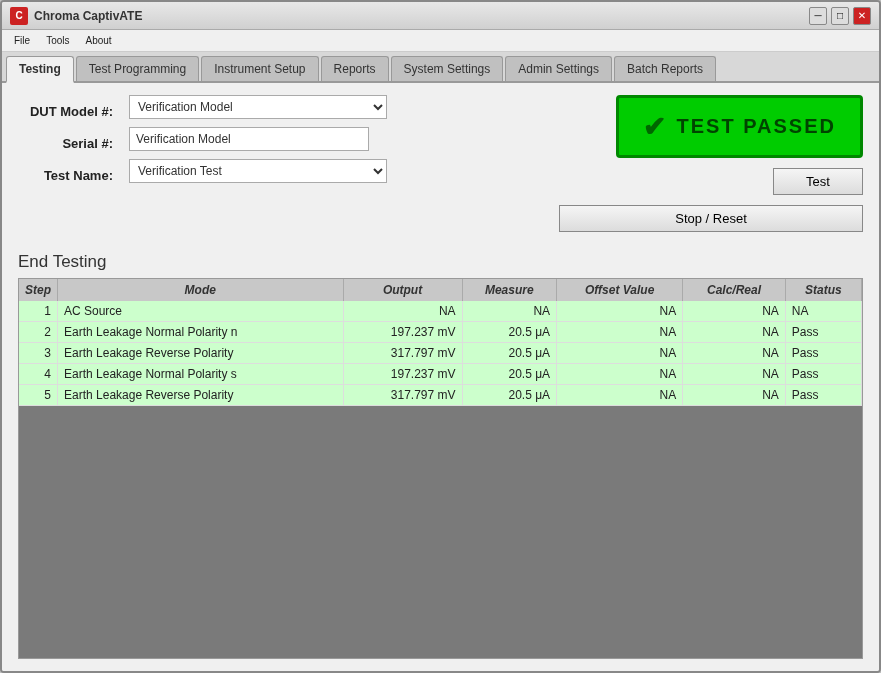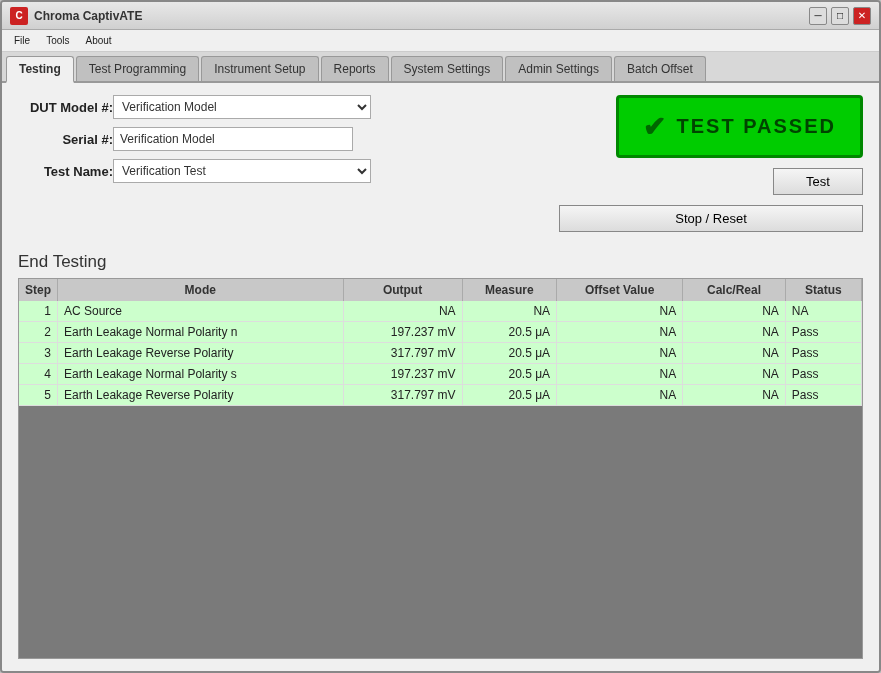--- a/index.html
+++ b/index.html
@@ -128,22 +128,22 @@
 
     .form-fields {
       display: flex;
       flex-direction: column;
       gap: 8px;
       flex: 1;
     }
 
     .form-row {
       display: flex;
-      align-items: center;
-      gap: 0;
+      align-items: flex-end;
+      gap: 16px;
     }
 
     .form-label {
       font-weight: bold;
       font-size: 13px;
       width: 95px;
       text-align: right;
       color: #222;
     }
 
@@ -236,20 +236,21 @@
     }
 
     table {
       width: 100%;
       border-collapse: collapse;
       font-size: 12px;
     }
 
     thead tr {
       background: #c8c8c8;
+      font-style: italic;
     }
 
     thead th {
       padding: 4px 6px;
       text-align: center;
       border-right: 1px solid #aaa;
       font-weight: bold;
       color: #333;
       font-size: 12px;
     }
@@ -298,21 +299,21 @@
     <div class="menu-item">About</div>
   </div>
 
   <div class="tab-bar">
     <div class="tab active">Testing</div>
     <div class="tab">Test  Programming</div>
     <div class="tab">Instrument Setup</div>
     <div class="tab">Reports</div>
     <div class="tab">System Settings</div>
     <div class="tab">Admin Settings</div>
-    <div class="tab">Batch Offset</div>
+    <div class="tab">Batch Reports</div>
   </div>
 
   <div class="content-area">
 
     <div class="form-section">
 
       <div class="form-fields">
         <div class="form-row">
           <span class="form-label">DUT Model #:</span>
           <select class="form-select">

